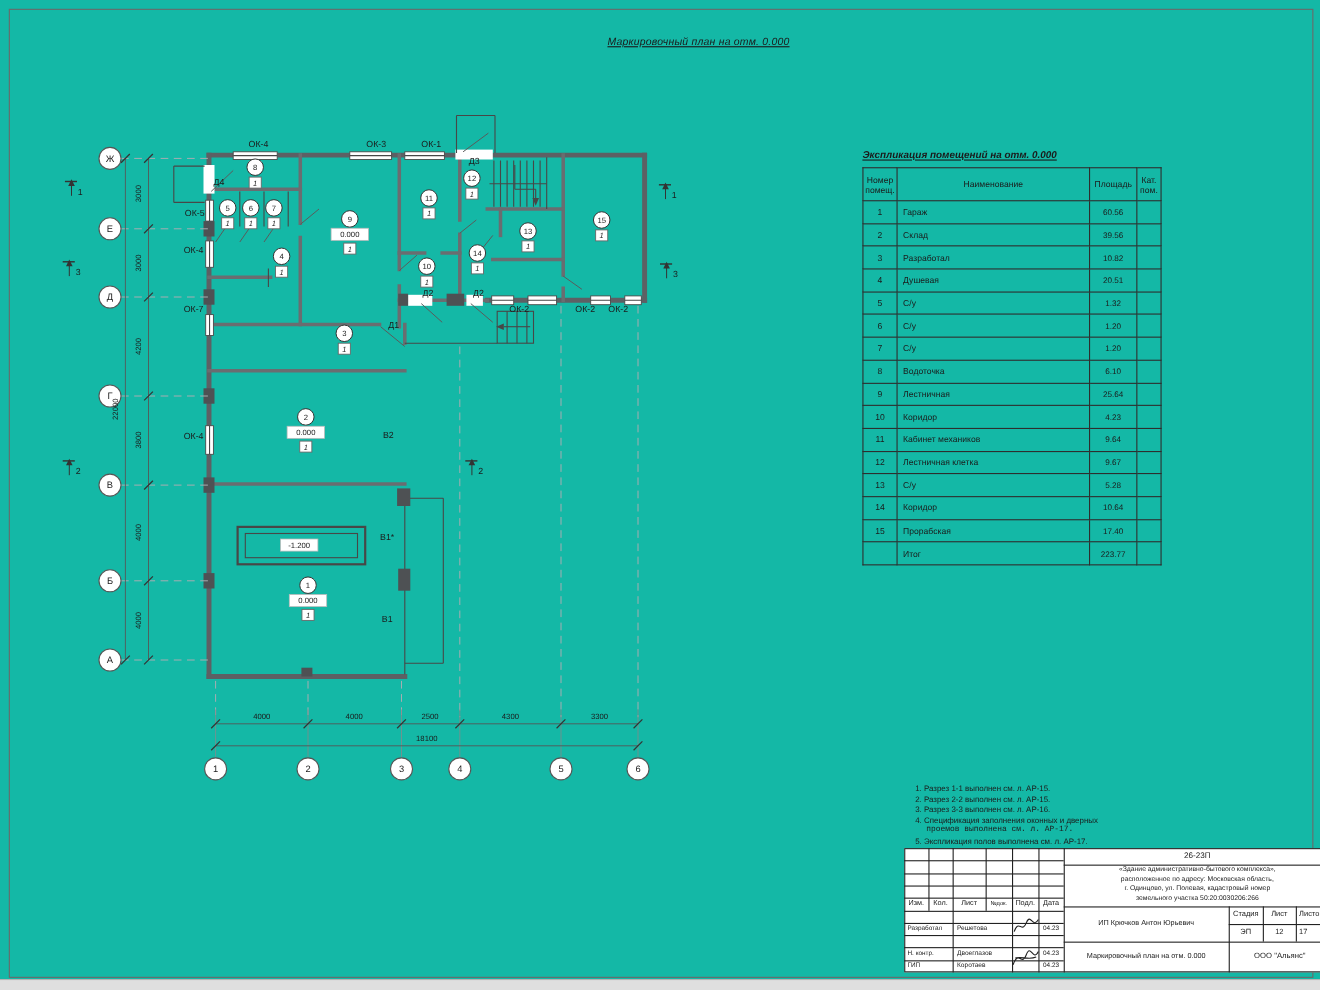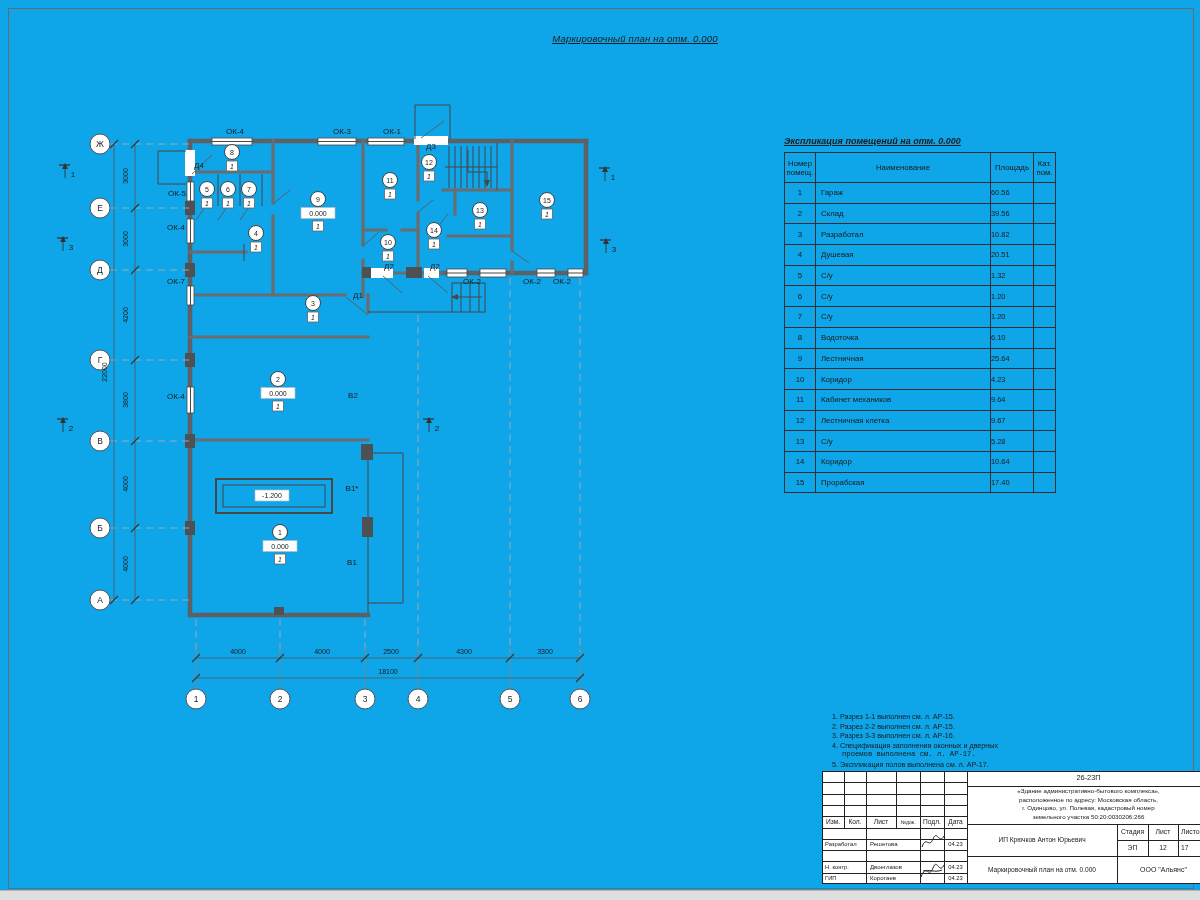--- a/index.html
+++ b/index.html
@@ -1,32 +1,32 @@
 <!DOCTYPE html>
 <html><head>
 <meta charset="utf-8">
 <style>
   html,body{margin:0;padding:0;background:#fff;}
-  #page{position:relative;width:1200px;height:900px;background:#0ea5e9;overflow:hidden;
+  #page{position:relative;width:1200px;height:900px;background:#14b8a6;overflow:hidden;
         font-family:"Liberation Sans",sans-serif;color:#1b1b1b;}
   .frame{position:absolute;left:8px;top:8px;width:1184px;height:879px;border:1px solid #6a6a6a;}
   .bottom-strip{position:absolute;left:0;top:890px;width:1200px;height:10px;background:#dfdfdf;border-top:1px solid #b5b5b5;}
   .drawing-title{position:absolute;left:440px;top:33px;width:390px;text-align:center;
         font-size:9.5px;font-style:italic;text-decoration:underline;letter-spacing:.2px;}
   svg text{font-family:"Liberation Sans",sans-serif;fill:#1b1b1b;}
   
   .expl-title{position:absolute;left:784px;top:136px;width:271px;text-align:left;
         font-size:9px;font-style:italic;font-weight:bold;text-decoration:underline;}
   table.expl{position:absolute;left:784px;top:152px;border-collapse:collapse;table-layout:fixed;}
   table.expl th,table.expl td{border:1px solid #2e2e2e;font-weight:normal;overflow:hidden;}
   table.expl th{font-size:7.8px;white-space:pre-line;line-height:9px;}
   table.expl td{font-size:7.8px;height:19.7px;padding:0;}
   table.expl td.c{text-align:center;}
   table.expl td.n{padding-left:5px;}
-  table.expl td.a{font-size:7.4px;}
+  table.expl td.a{text-align:center;font-size:7.4px;}
   
   .notes{position:absolute;left:832px;top:712px;width:300px;font-size:7.2px;line-height:9.6px;}
   .notes .indent{padding-left:10px;font-family:Liberation Mono, monospace;}
   
   .stamp{position:absolute;left:822px;top:771px;width:388px;height:113px;background:#fff;}
   .stamp .bx{position:absolute;box-sizing:border-box;border:1.4px solid #222;left:0;top:0;width:388px;height:113px;}
   .vl,.hl{position:absolute;background:#222;}
   .vl{width:1px;}
   .hl{height:1px;}
   .cell{position:absolute;overflow:hidden;font-size:6.4px;display:flex;align-items:center;justify-content:center;text-align:center;line-height:8.6px;}
@@ -445,20 +445,26 @@
           <td class="n">Коридор</td>
           <td class="a">10.64</td>
           <td class="c"></td>
         </tr>
         <tr>
           <td class="c">15</td>
           <td class="n">Прорабская</td>
           <td class="a">17.40</td>
           <td class="c"></td>
         </tr>
+        <tr>
+          <td class="c"></td>
+          <td class="n">Итог</td>
+          <td class="a">223.77</td>
+          <td class="c"></td>
+        </tr>
       </tbody>
   </table>
 
   
   <div class="notes">
     <div>1. Разрез 1-1 выполнен см. л. АР-15.</div>
     <div>2. Разрез 2-2 выполнен см. л. АР-15.</div>
     <div>3. Разрез 3-3 выполнен см. л. АР-16.</div>
     <div>4. Спецификация заполнения оконных и дверных</div>
     <div class="indent">проемов выполнена см. л. АР-17.</div>

